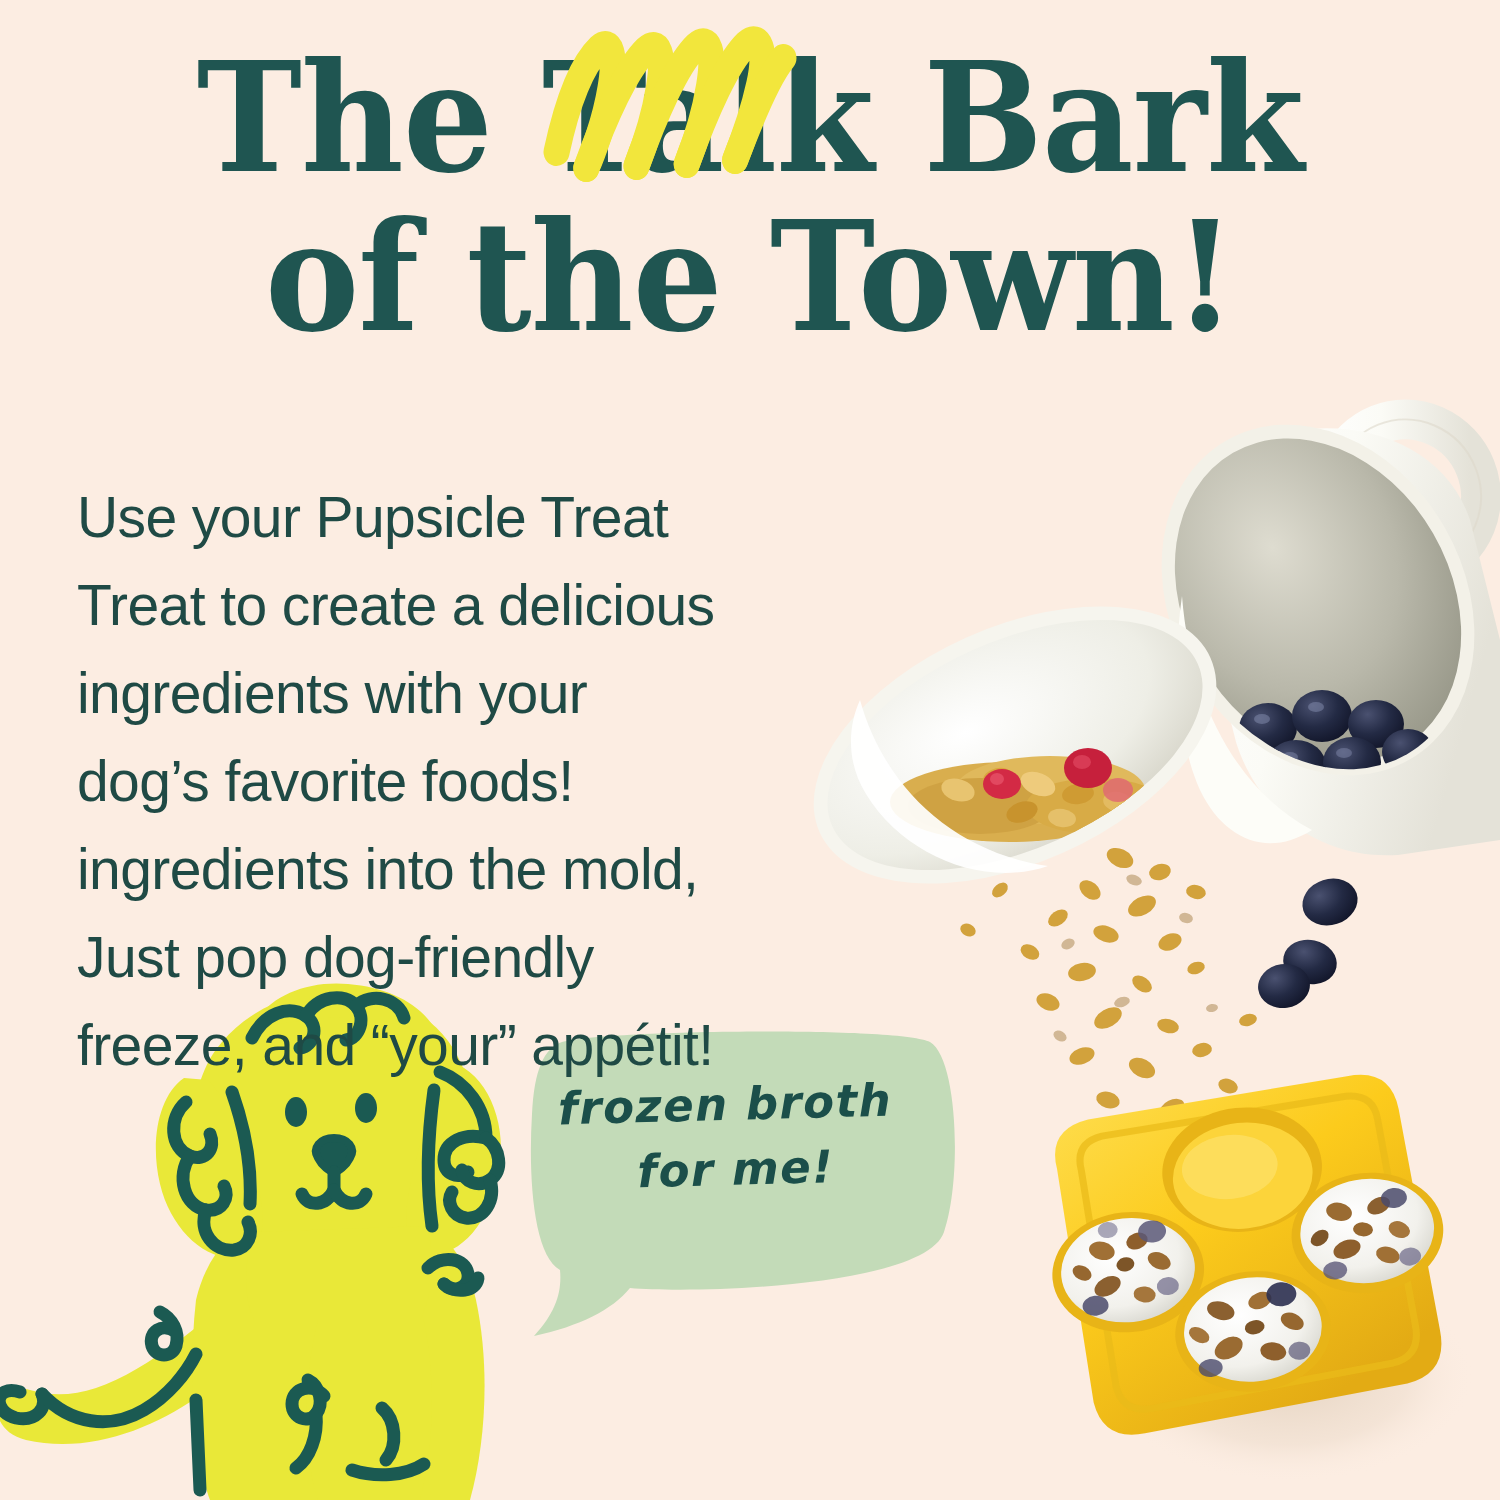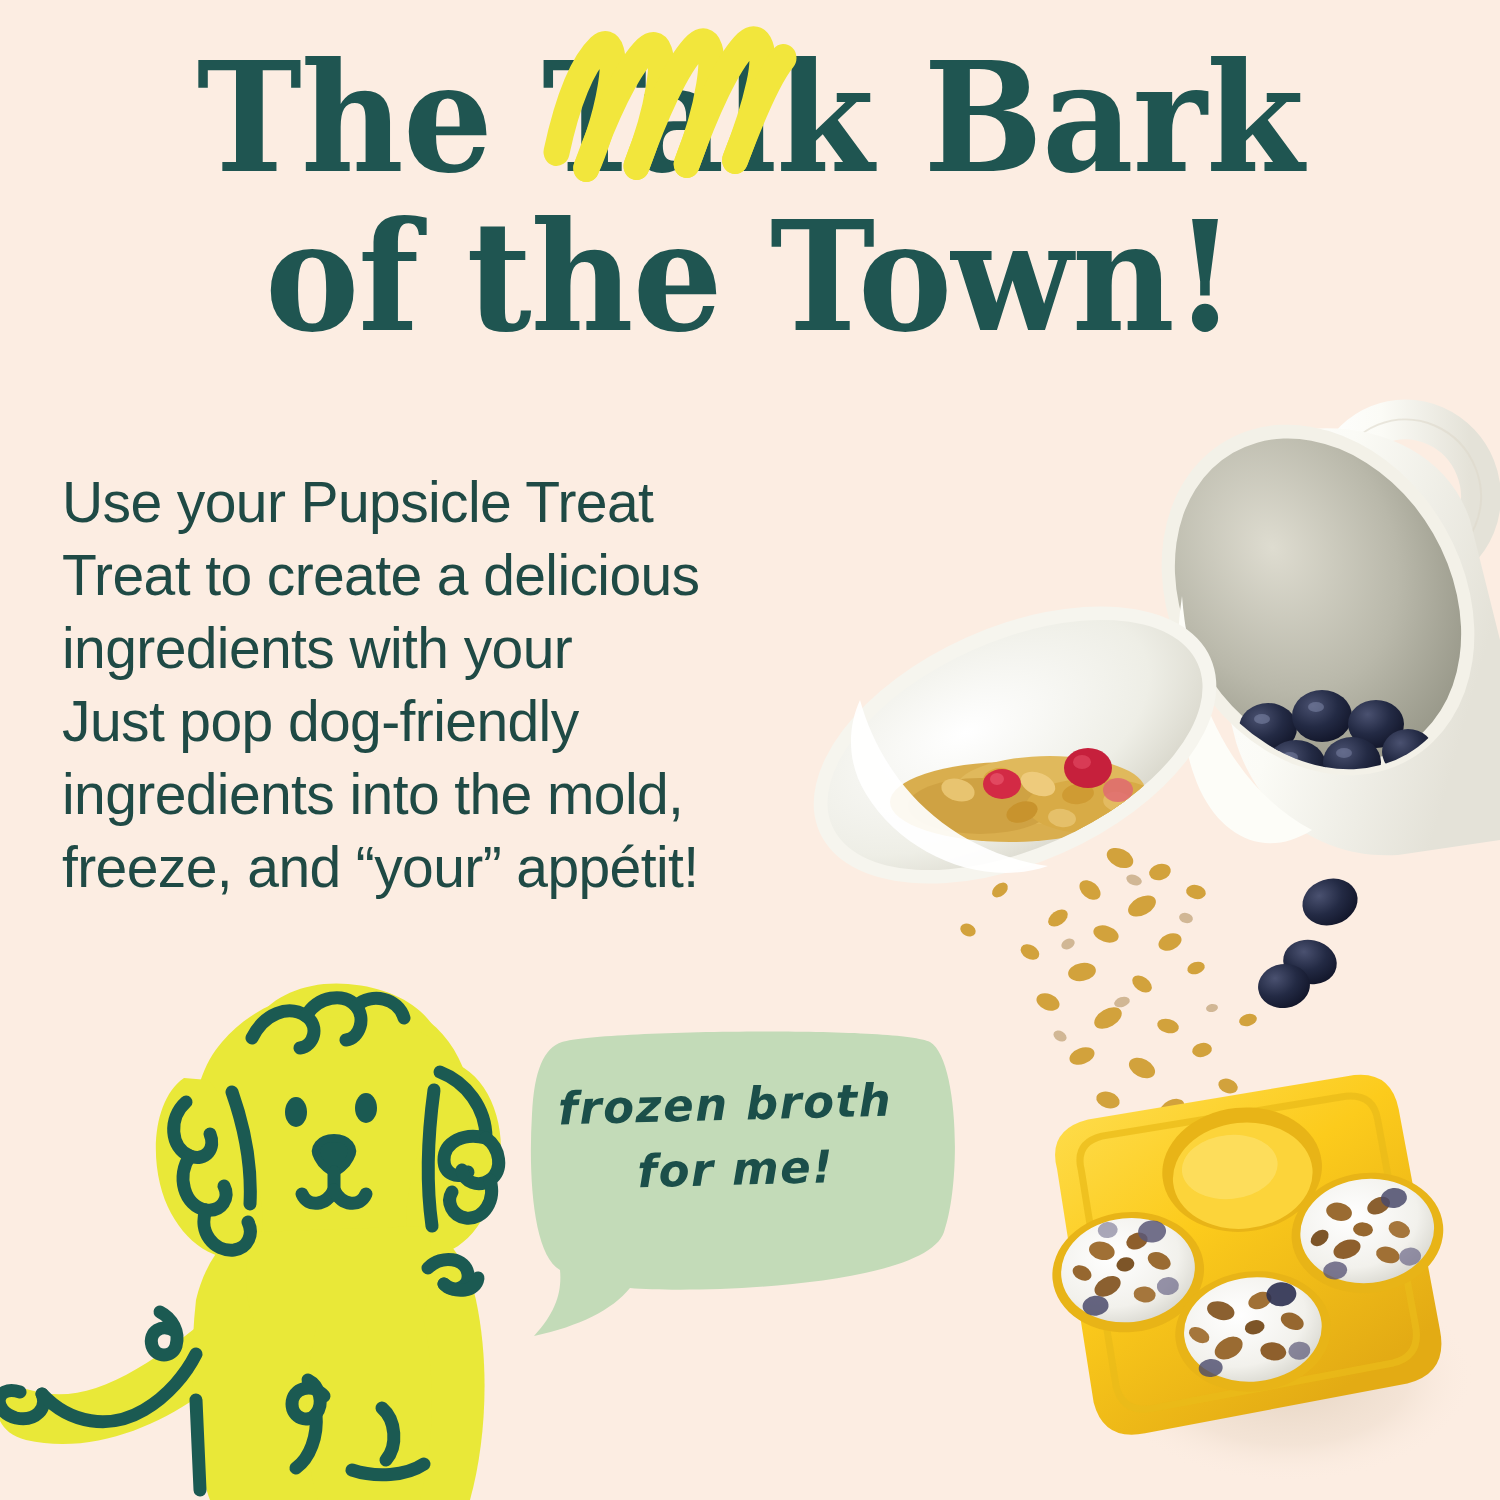--- a/index.html
+++ b/index.html
@@ -57,21 +57,21 @@
     position: absolute;
     left: 62px;
     top: 466px;
     width: 860px;
     color: #1f4a45;
     font-family: "Liberation Sans", sans-serif;
     font-size: 57px;
     line-height: 1.28;
     letter-spacing: -0.6px;
   }
-  .body-copy p { margin: 0; }
+  .body-copy p { margin: 15px; }
 
   
   .bubble-wrap {
     position: absolute;
     left: 521px;
     top: 1028px;
     width: 450px;
     height: 300px;
   }
   .bubble-text {
@@ -442,18 +442,19 @@
             <path d="M232 168 C250 124 268 84 284 66"></path>
           </g>
         </svg></span><span> Bark</span></span>
     <span class="headline-line hl-line2">of the Town!</span>
   </div>
 
   <div class="body-copy">
     <p>Use your Pupsicle Treat</p>
     <p>Treat to create a delicious</p>
     <p>ingredients with your</p>
+    <p>dog’s favorite foods!</p>
+    <p>ingredients into the mold,</p>
     <p>Just pop dog-friendly</p>
-    <p>ingredients into the mold,</p>
     <p>freeze, and “your” appétit!</p>
   </div>
 
 </div>
 
 </body></html>

